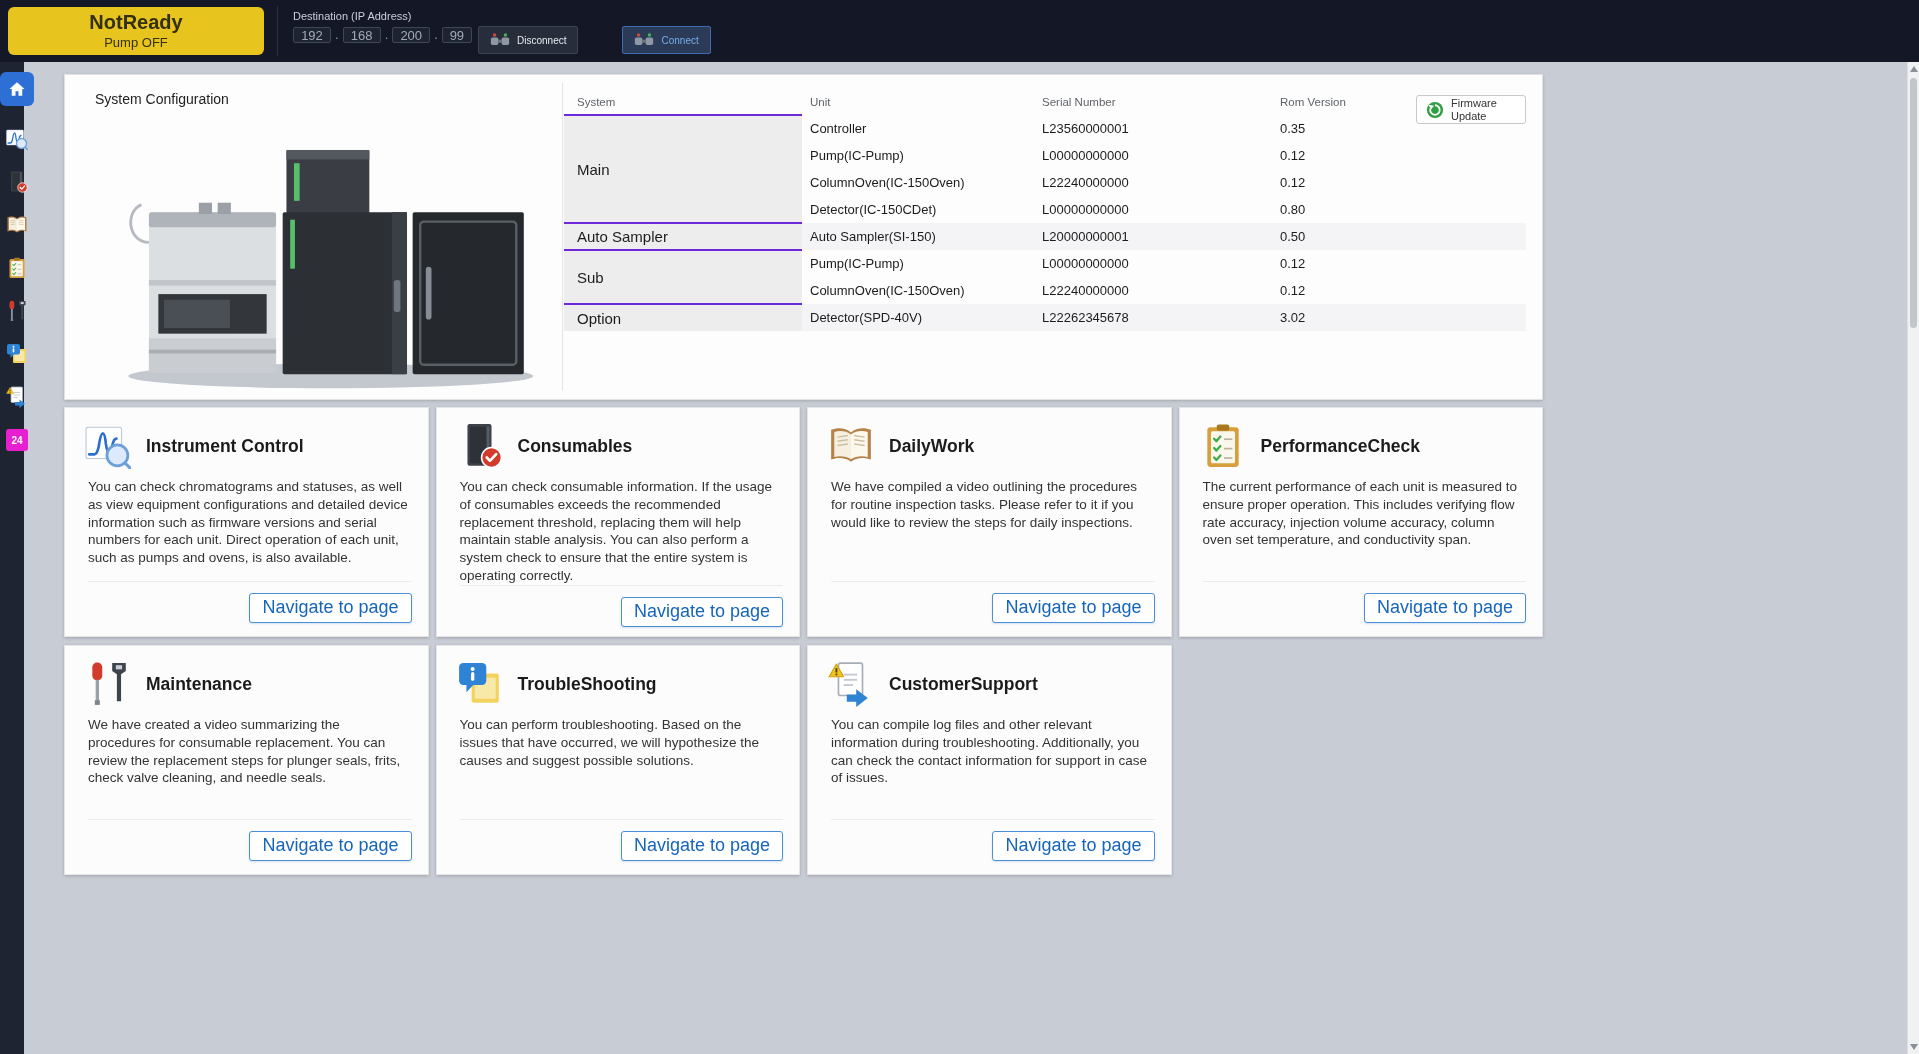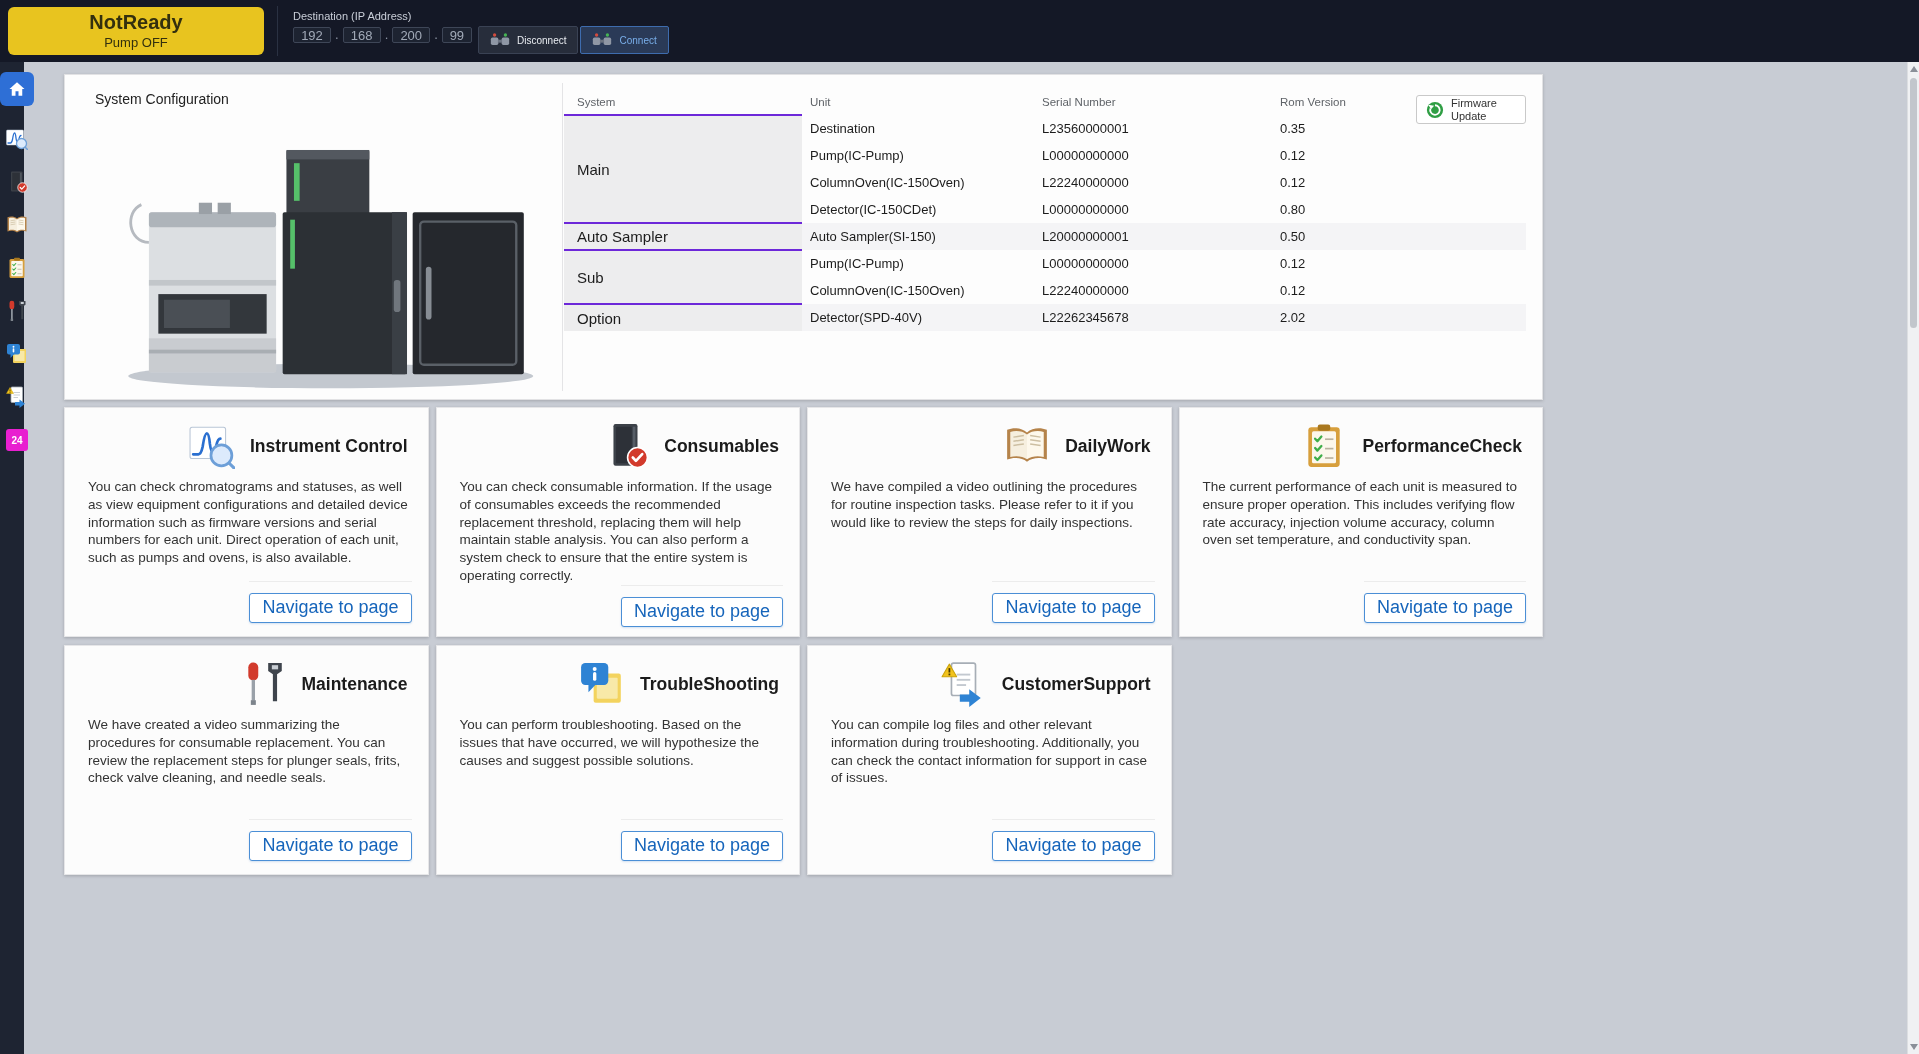--- a/index.html
+++ b/index.html
@@ -25,21 +25,21 @@
     color:#a2aab8; font-size:13px; text-align:center; font-family:inherit;
   }
   .ip-input.last { width:30px; }
   .ip-dot { color:#8b93a2; font-size:13px; line-height:10px; align-self:flex-end; padding-bottom:3px; }
   .conn-buttons { position:absolute; left:478px; top:26px; display:flex; gap:2px; }
   .btn-conn {
     display:flex; align-items:center; gap:7px; height:28px; padding:0 11px;
     background:#272d3b; border:1px solid #3a4254; border-radius:2px;
     color:#e8ebf0; font-size:10px; font-family:inherit; cursor:pointer;
   }
-  .btn-conn.connect { background:#2a3a57; border:1px solid #3e6cae; color:#79aee9; }
+  .btn-conn.connect { background:#2a3a57; border:1px solid #3e6cae; color:#79aee9;margin-left:42px; }
 
   
   .sidebar { position:absolute; top:62px; left:0; width:24px; bottom:0; background:#1e2432; z-index:10; }
   .side-item {
     width:34px; height:34px; margin:0 auto; display:flex; align-items:center; justify-content:center;
     border-radius:6px; cursor:pointer;
   }
   .side-item:first-child { margin-top:10px; }
   .side-item + .side-item { margin-top:9px; }
   .side-item.active { background:#2e6fd6; margin-bottom:16px; }
@@ -84,21 +84,21 @@
     background:#fff; border:1px solid #c9c9c9; border-radius:3px;
     display:flex; align-items:center; gap:7px; padding:0 9px;
     font-size:11px; color:#333; line-height:1.15; text-align:left; font-family:inherit; cursor:pointer;
   }
   .fw-btn svg { flex:0 0 auto; }
 
   
   .cards { display:grid; grid-template-columns:repeat(4,1fr); grid-auto-rows:230px; gap:8px 7px; margin-top:7px; }
   .card {
     background:#fcfcfc; border:1px solid #e6e6e8; box-shadow:0 1px 3px rgba(0,0,0,.2);
-    display:flex; flex-direction:column;align-items:flex-end;
+    display:flex; flex-direction:column;
   }
   .card-head { display:flex; align-items:center; gap:15px; padding:15px 20px 2px 20px; }
   .card-head svg { width:46px; height:46px; flex:0 0 auto; }
   .card-title { font-size:17.5px; font-weight:600; color:#1b1b1b; }
   .card-desc { flex:1; font-size:13.5px; color:#333; line-height:1.32; margin:7px 18px 0 23px; }
   .card-footer {
     margin:0 16px 13px 23px; padding-top:11px; border-top:1px solid #ececec;
     display:flex; justify-content:flex-end;
   }
   .nav-btn {
@@ -325,21 +325,21 @@
             <tr>
               <th>System</th>
               <th>Unit</th>
               <th>Serial Number</th>
               <th>Rom Version</th>
             </tr>
           </thead>
           <tbody>
             <tr>
               <td class="sys-group" rowspan="4">Main</td>
-              <td class="data">Destination</td>
+              <td class="data">Controller</td>
               <td class="data">L23560000001</td>
               <td class="data">0.35</td>
             </tr>
             <tr>
               <td class="data">Pump(IC-Pump)</td>
               <td class="data">L00000000000</td>
               <td class="data">0.12</td>
             </tr>
             <tr>
               <td class="data">ColumnOven(IC-150Oven)</td>
@@ -365,21 +365,21 @@
             </tr>
             <tr>
               <td class="data">ColumnOven(IC-150Oven)</td>
               <td class="data">L22240000000</td>
               <td class="data">0.12</td>
             </tr>
             <tr class="alt">
               <td class="sys-group">Option</td>
               <td class="data">Detector(SPD-40V)</td>
               <td class="data">L22262345678</td>
-              <td class="data">2.02</td>
+              <td class="data">3.02</td>
             </tr>
           </tbody>
         </table>
       </div>
 
       <button class="fw-btn">
         <svg width="18" height="18">
             <use href="#sym-refresh"></use>
           </svg>
         <span>Firmware Update</span>

